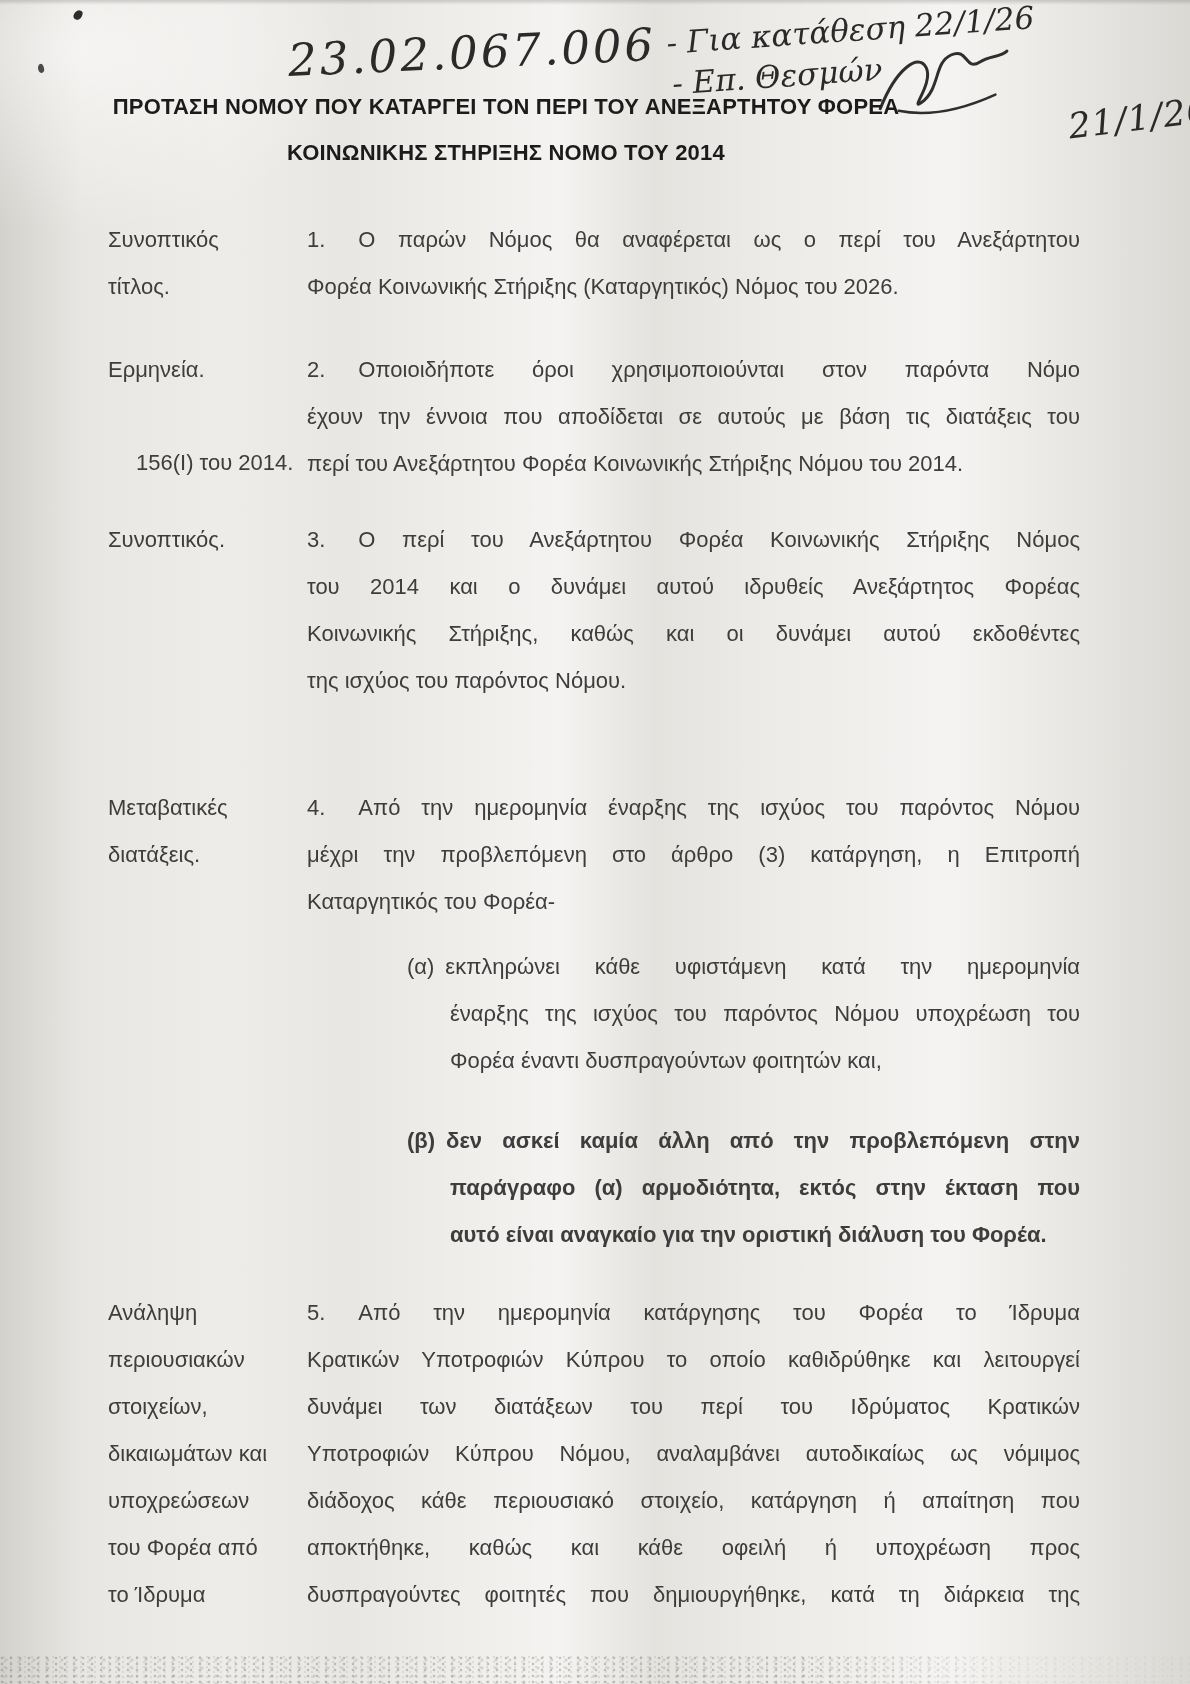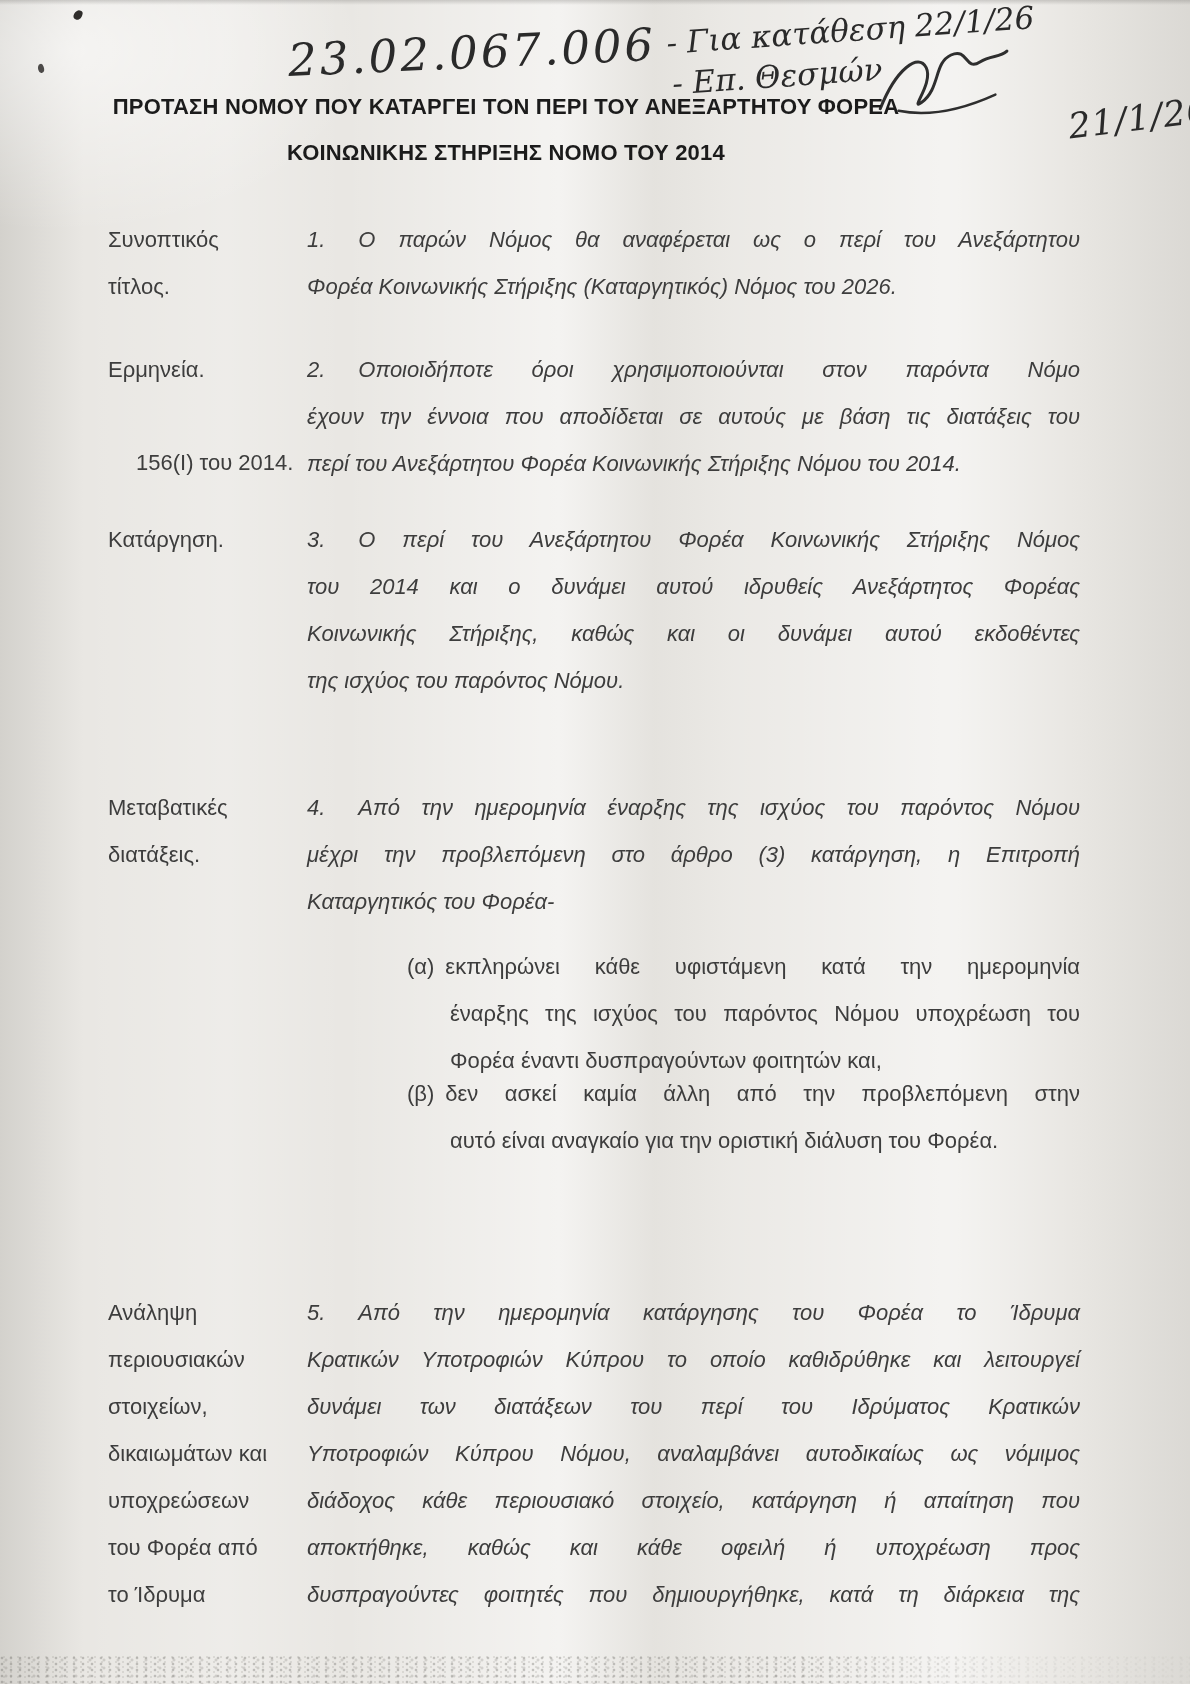--- a/index.html
+++ b/index.html
@@ -61,36 +61,36 @@
     color: #1b1b1b; letter-spacing: .2px;
   }
 
   
   .mnote {
     position: absolute; left: 108px; width: 192px;
     font-size: 22px; line-height: 47px; color: #3d3d3d;
     white-space: pre-line;
   }
   .mnote.ref { left: 136px; }
-  .abody { position: absolute; left: 307px; width: 773px; color: #3d3d3d; font-style: italic; }
+  .abody { position: absolute; left: 307px; width: 773px; color: #3d3d3d; }
   .subp  { position: absolute; left: 407px; width: 673px; color: #3d3d3d; }
   .bline { font-size: 22px; line-height: 47px; }
   .jl { text-align: justify; text-align-last: justify; }
   .ll { text-align: left; }
   .subp .bline { padding-left: 43px; }
   .subp .bline.first { padding-left: 0; }
 
   
   .a1  { top: 216px; }
   .a2  { top: 346px; }
   .a2r { top: 439px; }
   .a3  { top: 516px; }
   .a4  { top: 784px; }
   .a4a { top: 943px; }
-  .a4b { top: 1070px; }
+  .a4b { top: 1117px; font-weight: bold; }
   .a5  { top: 1289px; }
 </style>
 </head>
 <body>
 
 <div class="page">
 
   <span class="speck s1"></span>
   <span class="speck s2"></span>
   <div class="bottom-noise"></div>
@@ -117,21 +117,21 @@
   </div>
 
   <div class="mnote a2">Ερμηνεία.</div>
   <div class="mnote ref a2r">156(Ι) του 2014.</div>
   <div class="abody a2">
     <div class="bline jl">2.  Οποιοιδήποτε όροι χρησιμοποιούνται στον παρόντα Νόμο</div>
     <div class="bline jl">έχουν την έννοια που αποδίδεται σε αυτούς με βάση τις διατάξεις του</div>
     <div class="bline ll">περί του Ανεξάρτητου Φορέα Κοινωνικής Στήριξης Νόμου του 2014.</div>
   </div>
 
-  <div class="mnote a3">Κατάργηση.</div>
+  <div class="mnote a3">Συνοπτικός.</div>
   <div class="abody a3">
     <div class="bline jl">3.  Ο περί του Ανεξάρτητου Φορέα Κοινωνικής Στήριξης Νόμος</div>
     <div class="bline jl">του 2014 και ο δυνάμει αυτού ιδρυθείς Ανεξάρτητος Φορέας</div>
     <div class="bline jl">Κοινωνικής Στήριξης, καθώς και οι δυνάμει αυτού εκδοθέντες</div>
     <div class="bline ll">της ισχύος του παρόντος Νόμου.</div>
   </div>
 
   <div class="mnote a4">Μεταβατικές
 διατάξεις.</div>
   <div class="abody a4">
@@ -139,20 +139,21 @@
     <div class="bline jl">μέχρι την προβλεπόμενη στο άρθρο (3) κατάργηση, η Επιτροπή</div>
     <div class="bline ll">Καταργητικός του Φορέα-</div>
   </div>
   <div class="subp a4a">
     <div class="bline jl first">(α) εκπληρώνει κάθε υφιστάμενη κατά την ημερομηνία</div>
     <div class="bline jl">έναρξης της ισχύος του παρόντος Νόμου υποχρέωση του</div>
     <div class="bline ll">Φορέα έναντι δυσπραγούντων φοιτητών και,</div>
   </div>
   <div class="subp a4b">
     <div class="bline jl first">(β) δεν ασκεί καμία άλλη από την προβλεπόμενη στην</div>
+    <div class="bline jl">παράγραφο (α) αρμοδιότητα, εκτός στην έκταση που</div>
     <div class="bline ll">αυτό είναι αναγκαίο για την οριστική διάλυση του Φορέα.</div>
   </div>
 
   <div class="mnote a5">Ανάληψη
 περιουσιακών
 στοιχείων,
 δικαιωμάτων και
 υποχρεώσεων
 του Φορέα από
 το Ίδρυμα</div>

